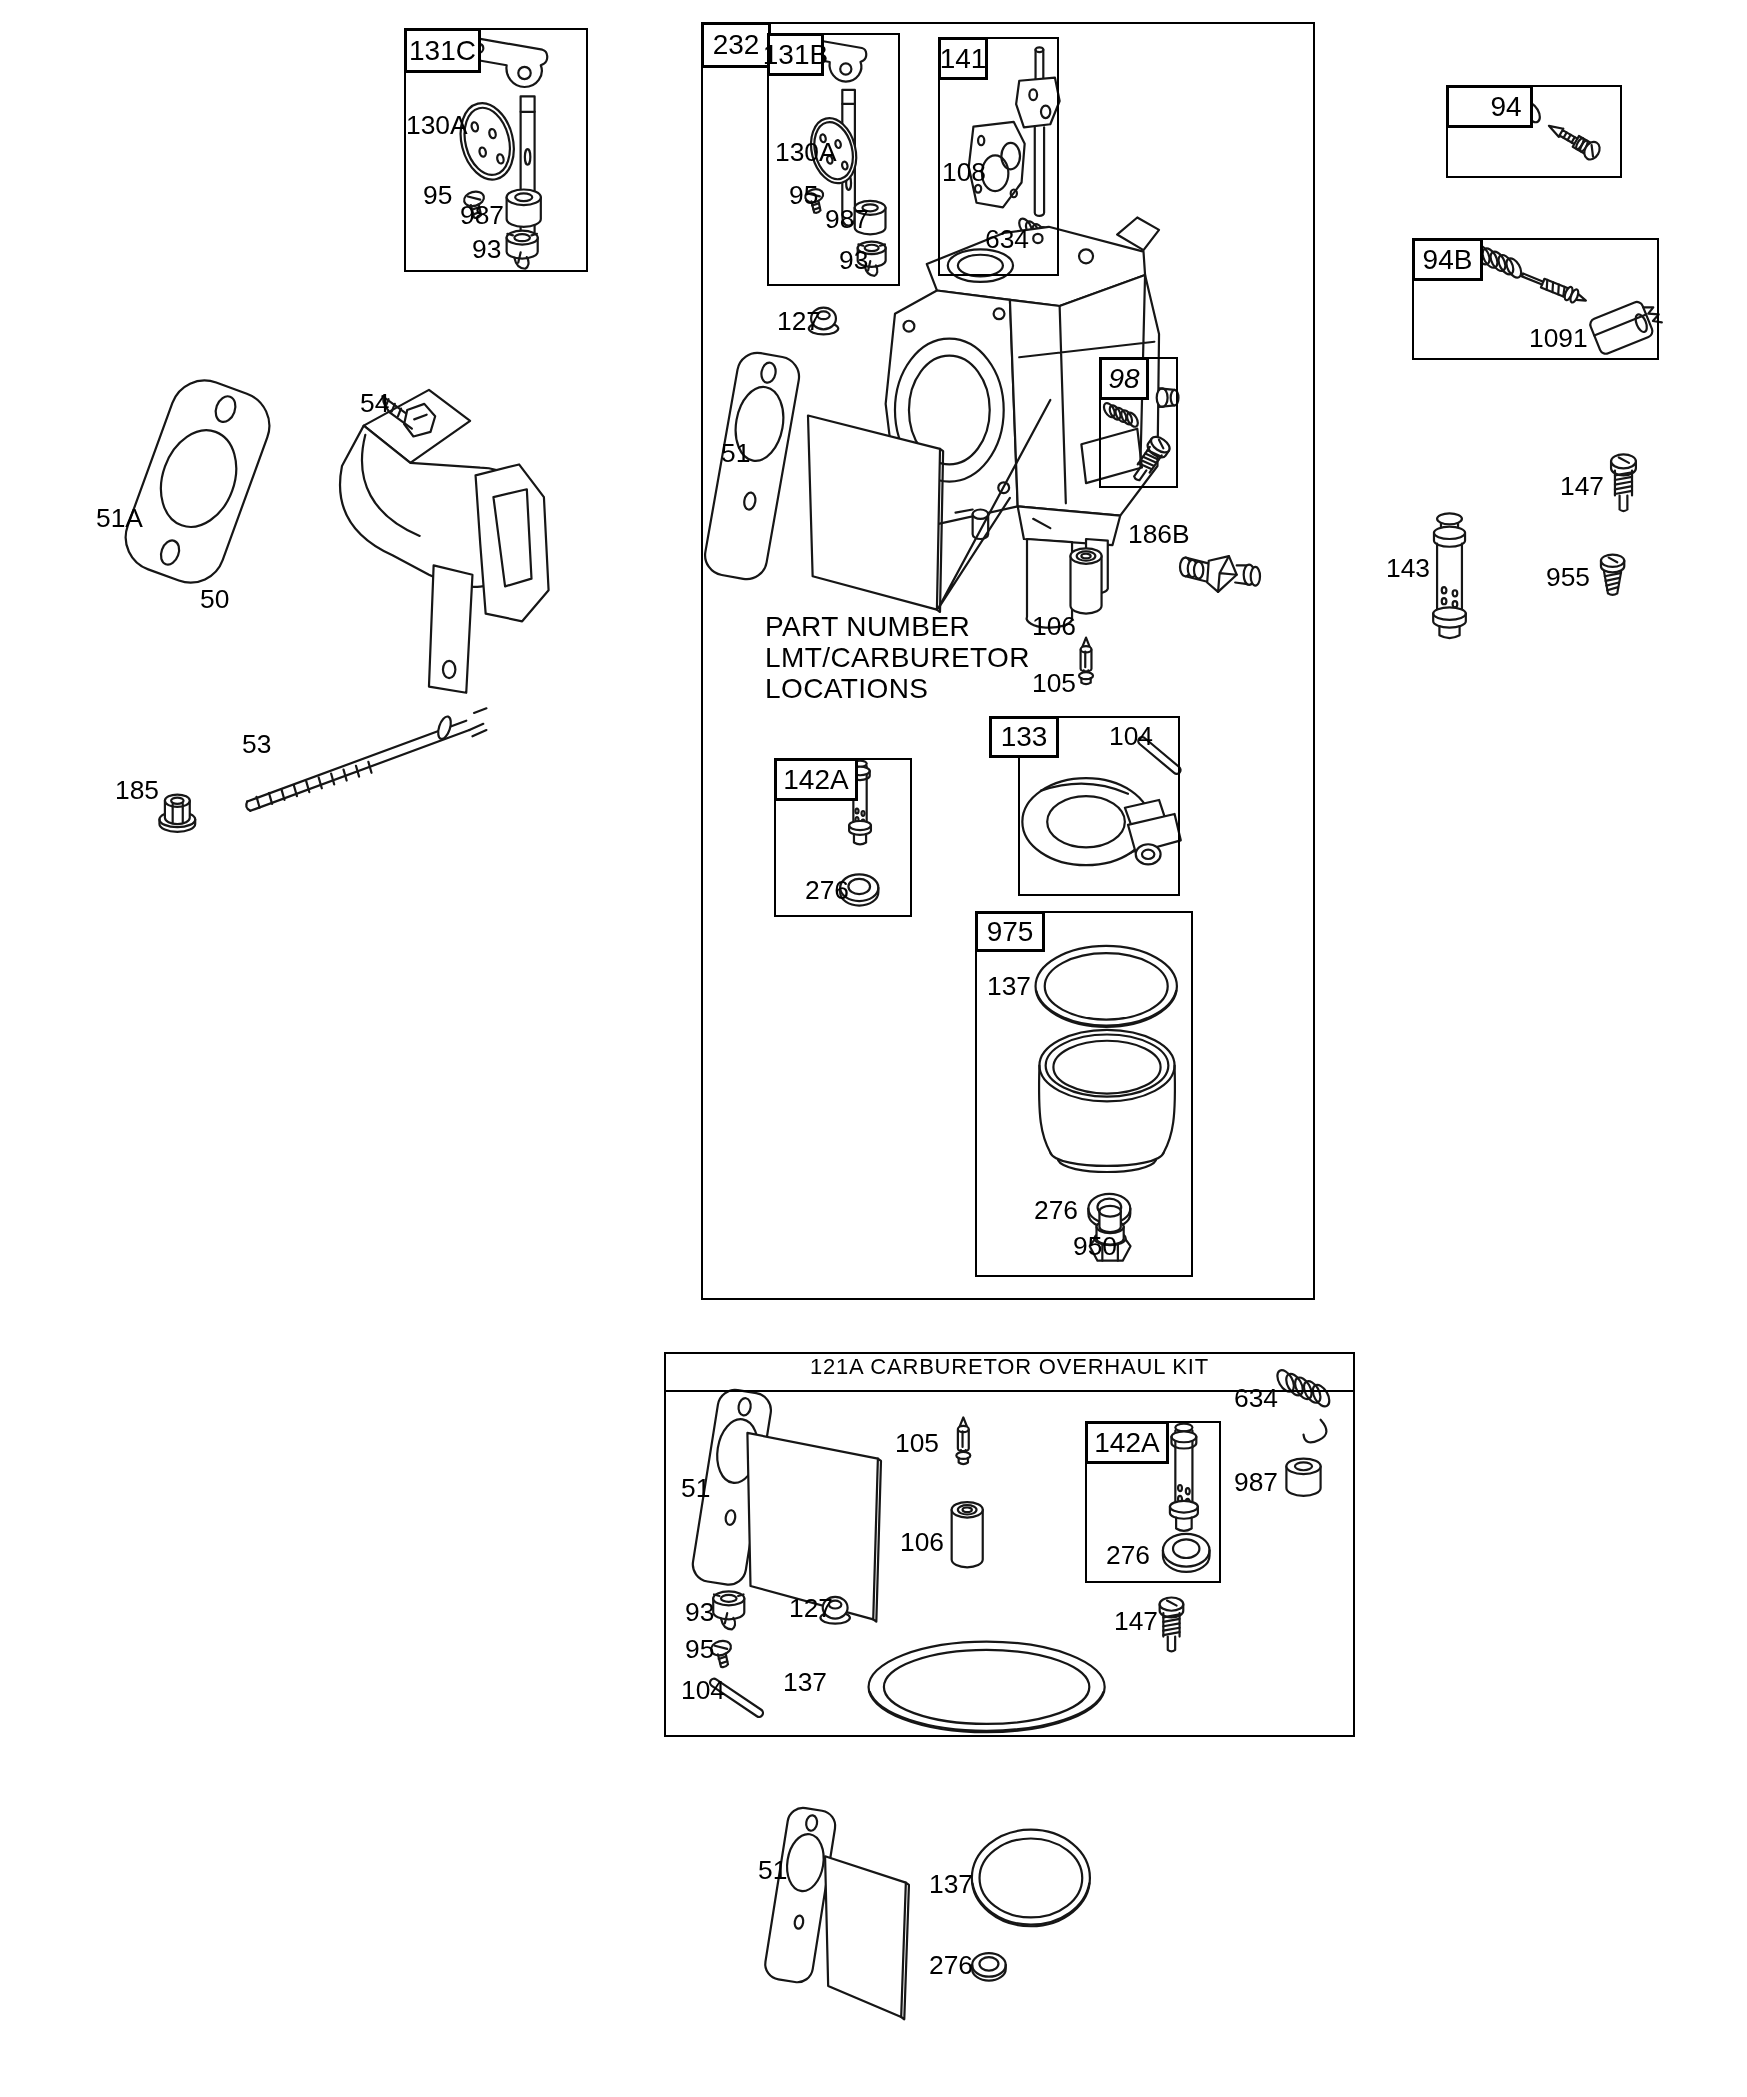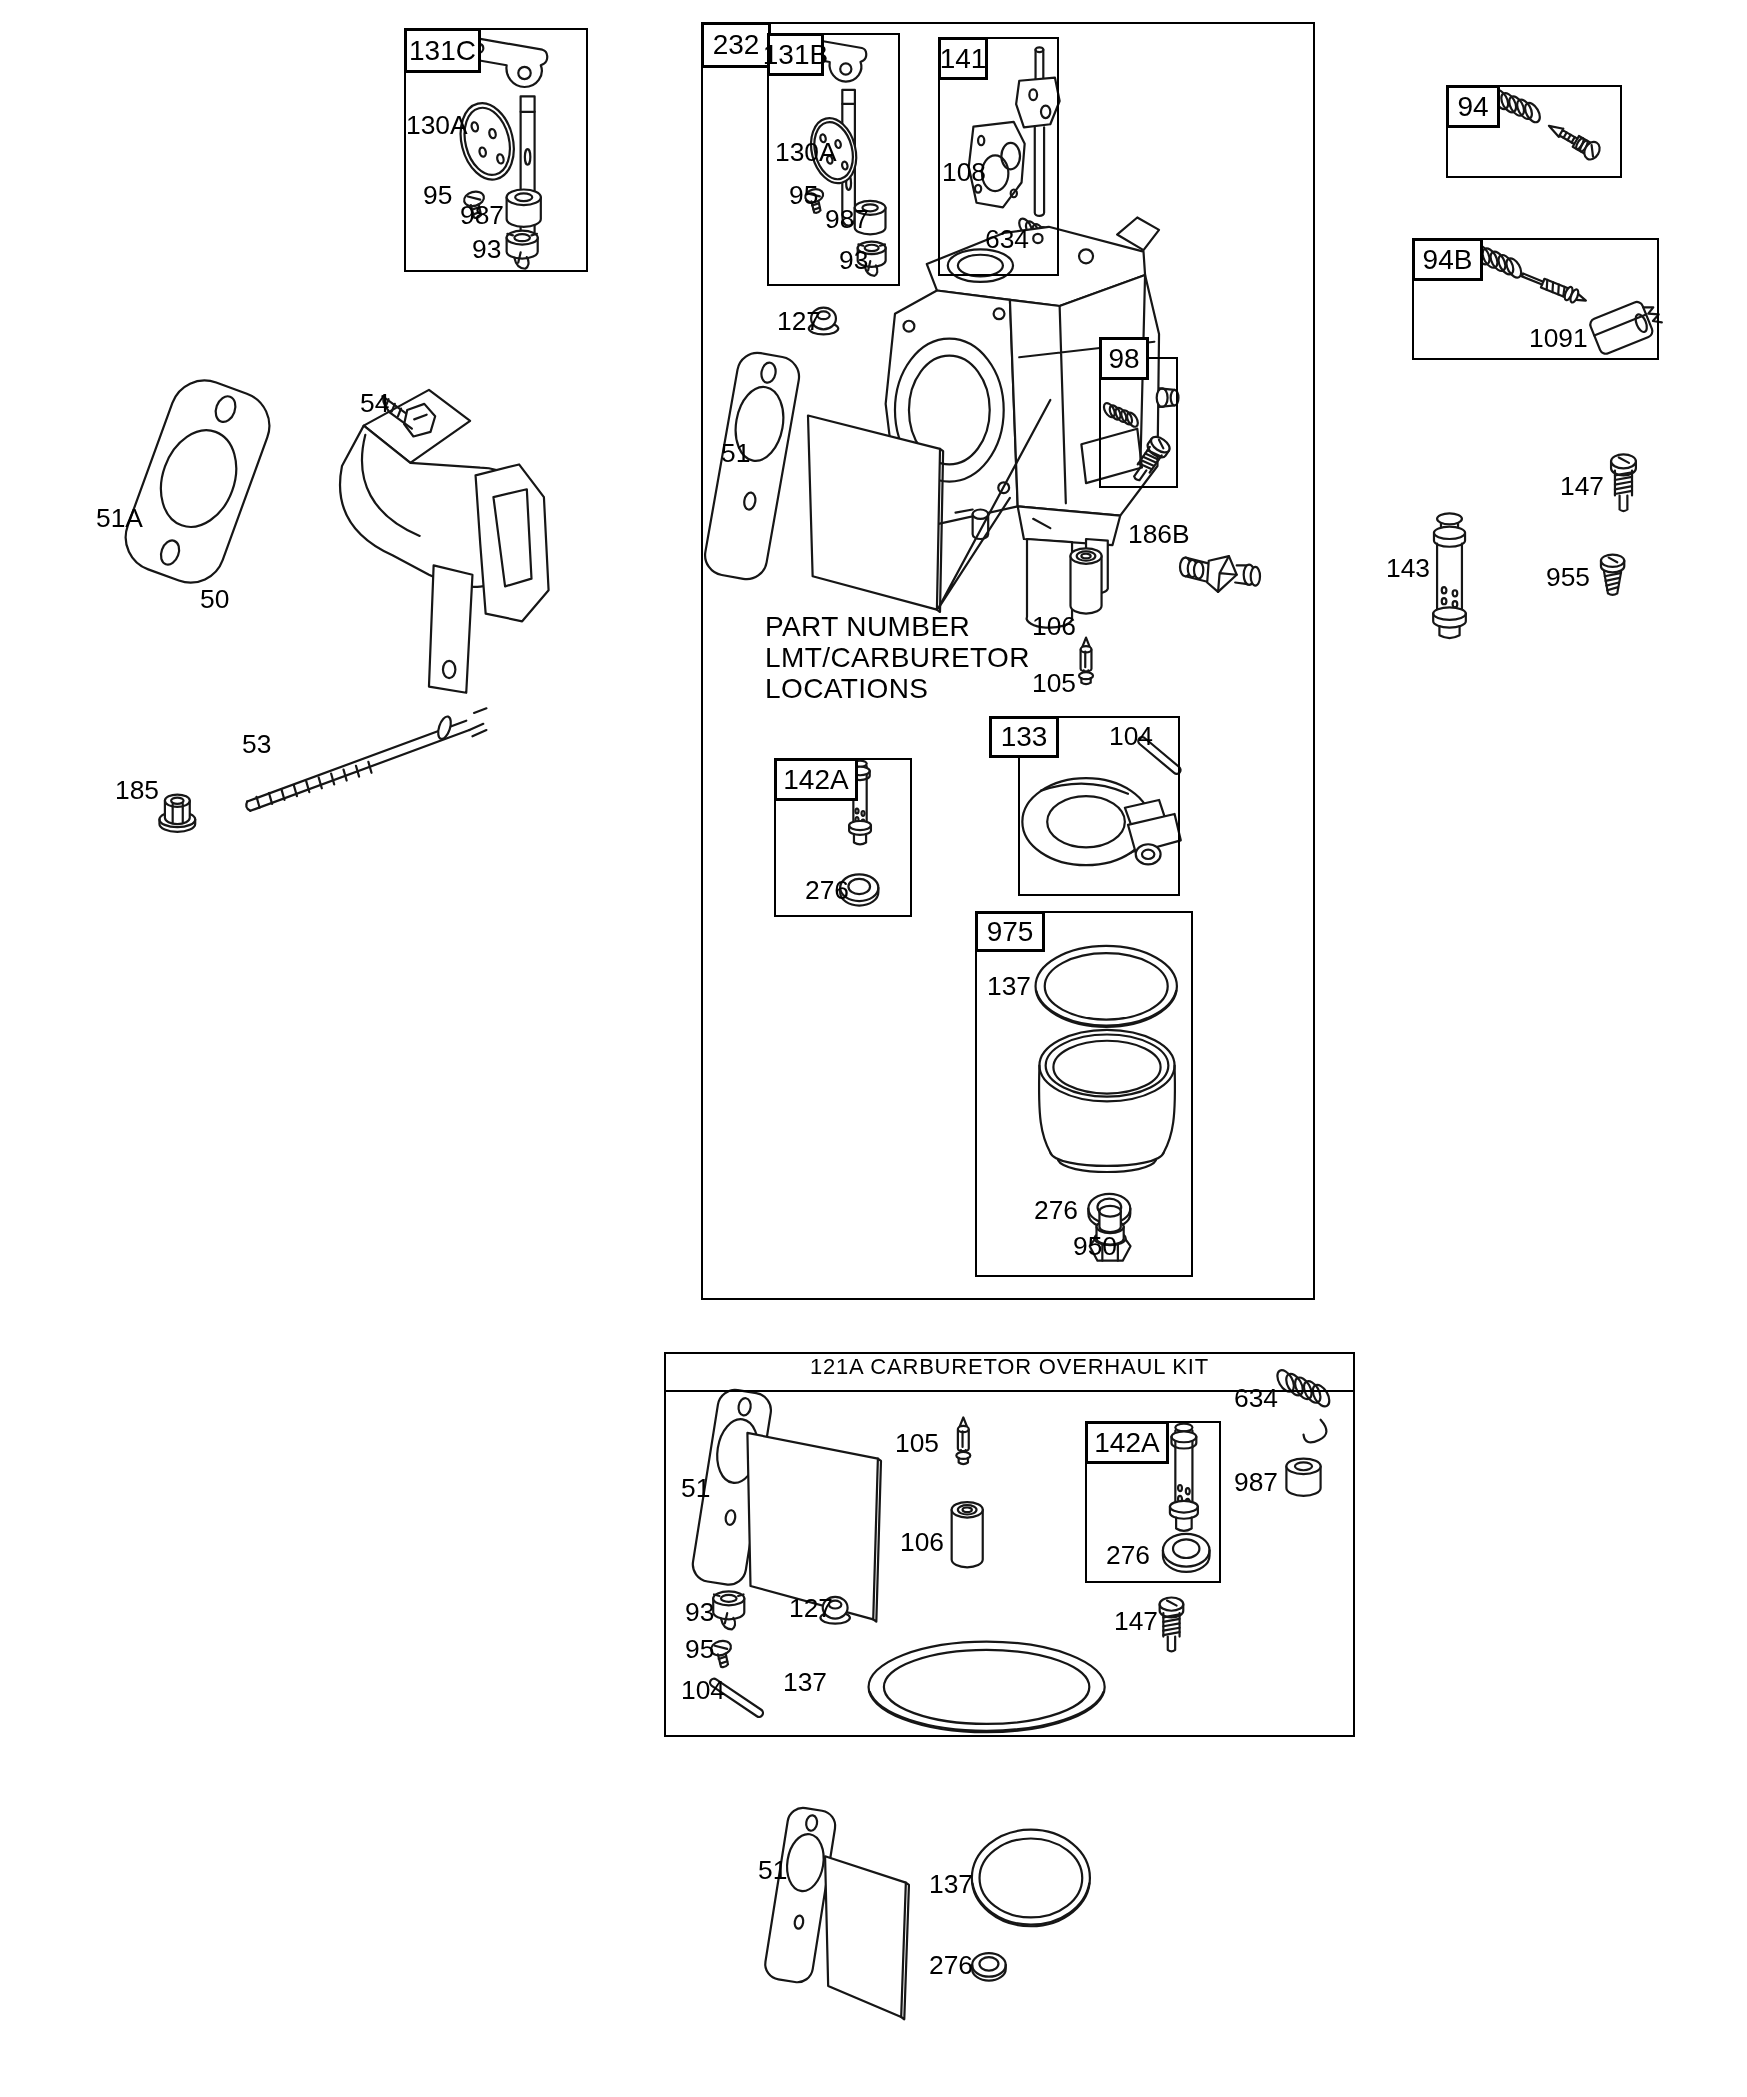--- a/index.html
+++ b/index.html
@@ -409,31 +409,31 @@
 <div class="tag" style="left:767px;top:33px;width:51px;height:37px;">
       <span>131B</span>
     </div>
 
 <div class="box" style="left:938px;top:37px;width:117px;height:235px;"></div>
 <div class="tag" style="left:938px;top:37px;width:44px;height:37px;">
       <span>141</span>
     </div>
 
 <div class="box" style="left:1446px;top:85px;width:172px;height:89px;"></div>
-<div class="tag" style="left:1446px;top:85px;width:48px;height:37px;">
+<div class="tag" style="left:1446px;top:85px;width:48px;height:37px;padding-left:33px;">
       <span>94</span>
     </div>
 
 <div class="box" style="left:1412px;top:238px;width:243px;height:118px;"></div>
 <div class="tag" style="left:1412px;top:238px;width:65px;height:37px;">
       <span>94B</span>
     </div>
 
 <div class="box" style="left:1099px;top:357px;width:75px;height:127px;"></div>
-<div class="tag" style="left:1099px;top:337px;width:44px;height:37px;">
+<div class="tag" style="left:1099px;top:357px;width:44px;height:37px;font-style:italic;">
       <span>98</span>
     </div>
 
 <div class="box" style="left:774px;top:758px;width:134px;height:155px;"></div>
 <div class="tag" style="left:774px;top:758px;width:78px;height:37px;">
       <span>142A</span>
     </div>
 
 <div class="box" style="left:1018px;top:716px;width:158px;height:176px;"></div>
 <div class="tag" style="left:989px;top:716px;width:64px;height:36px;">

